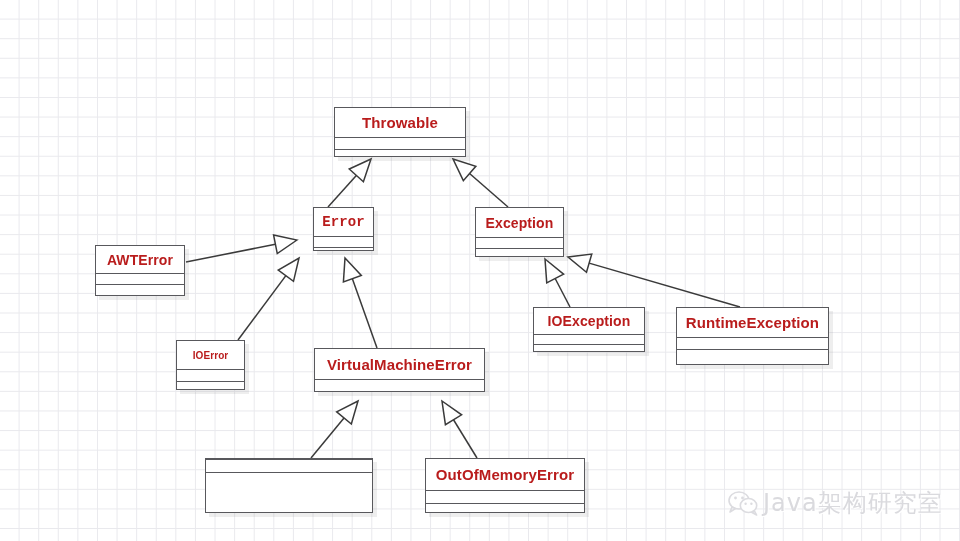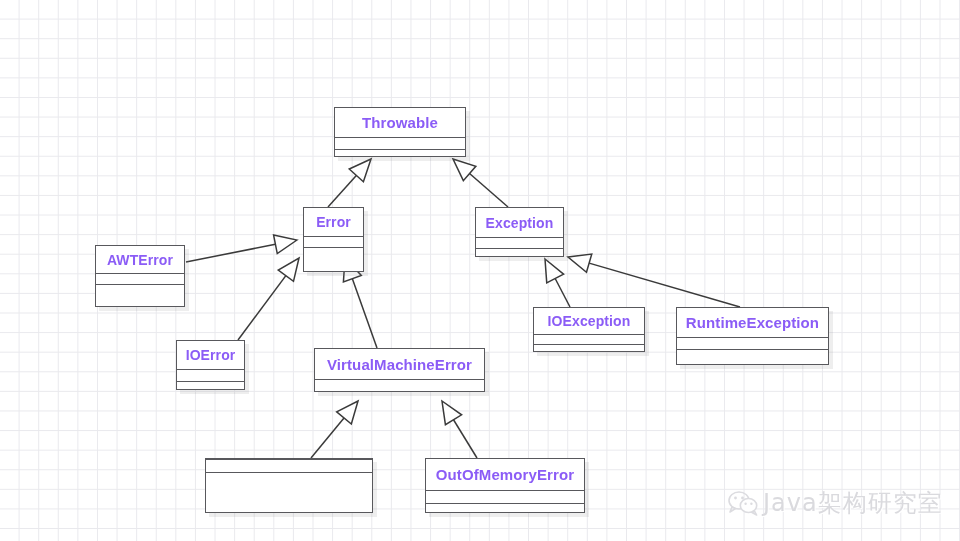--- a/index.html
+++ b/index.html
@@ -31,21 +31,21 @@
   .uml-class {
     position: absolute;
     box-sizing: border-box;
     background: #ffffff;
     border: 1.6px solid #58585c;
     box-shadow: 4px 4px 0 0 rgba(120,120,125,0.13);
     z-index: 2;
   }
   .uml-title {
     text-align: center;
-    color: #8b5cf6;
+    color: #b91c1c;
     font-weight: bold;
     letter-spacing: 0.1px;
     white-space: nowrap;
     overflow: hidden;
     display: flex;
     align-items: center;
     justify-content: center;
   }
   .uml-sep {
     border-top: 1.6px solid #58585c;
@@ -110,37 +110,37 @@
         <polygon points="568,257 591.7773464764398,254.018759563649 586.4736415803097,272.2635044063363" fill="#ffffff" stroke="#3a3a3a" stroke-width="1.5" stroke-linejoin="miter"></polygon>
       </g>
     </svg>
 
   <div id="class-layer">
       <div class="uml-class" style="left: 334px; top: 107px; width: 132px; height: 50px;">
         <div class="uml-title" style="height: 29px; font-size: 15px;">Throwable</div>
         <div class="uml-sep uml-attrs" style="height: 11px;"></div>
         <div class="uml-sep uml-ops" style="height: 7px;"></div>
       </div>
-      <div class="uml-class" style="left: 303px; top: 207px; width: 61px; height: 65px;">
+      <div class="uml-class" style="left: 313px; top: 207px; width: 61px; height: 44px; font-family: Liberation Mono, monospace;">
         <div class="uml-title" style="height: 28px; font-size: 14px;">Error</div>
         <div class="uml-sep uml-attrs" style="height: 10px;"></div>
         <div class="uml-sep uml-ops" style="height: 7px;"></div>
       </div>
       <div class="uml-class" style="left: 475px; top: 207px; width: 89px; height: 50px;">
         <div class="uml-title" style="height: 29px; font-size: 14px; text-align: center;">Exception</div>
         <div class="uml-sep uml-attrs" style="height: 10px;"></div>
         <div class="uml-sep uml-ops" style="height: 8px;"></div>
       </div>
-      <div class="uml-class" style="left: 95px; top: 245px; width: 90px; height: 62px;">
+      <div class="uml-class" style="left: 95px; top: 245px; width: 90px; height: 51px;">
         <div class="uml-title" style="height: 27px; font-size: 14px;">AWTError</div>
         <div class="uml-sep uml-attrs" style="height: 10px;"></div>
         <div class="uml-sep uml-ops" style="height: 7px;"></div>
       </div>
       <div class="uml-class" style="left: 176px; top: 340px; width: 69px; height: 50px;">
-        <div class="uml-title" style="height: 28px; font-size: 14px;">IOError</div>
+        <div class="uml-title" style="height: 28px; font-size: 10px;">IOError</div>
         <div class="uml-sep uml-attrs" style="height: 11px;"></div>
         <div class="uml-sep uml-ops" style="height: 8px;"></div>
       </div>
       <div class="uml-class" style="left: 314px; top: 348px; width: 171px; height: 44px;">
         <div class="uml-title" style="height: 30px; font-size: 15px;">VirtualMachineError</div>
         <div class="uml-sep uml-attrs" style="height: 11px;"></div>
         <div class="uml-sep uml-ops" style="height: 8px;"></div>
       </div>
       <div class="uml-class" style="left: 205px; top: 458px; width: 168px; height: 55px;">
         <div class="uml-sep uml-attrs" style="height: 12px;"></div>

